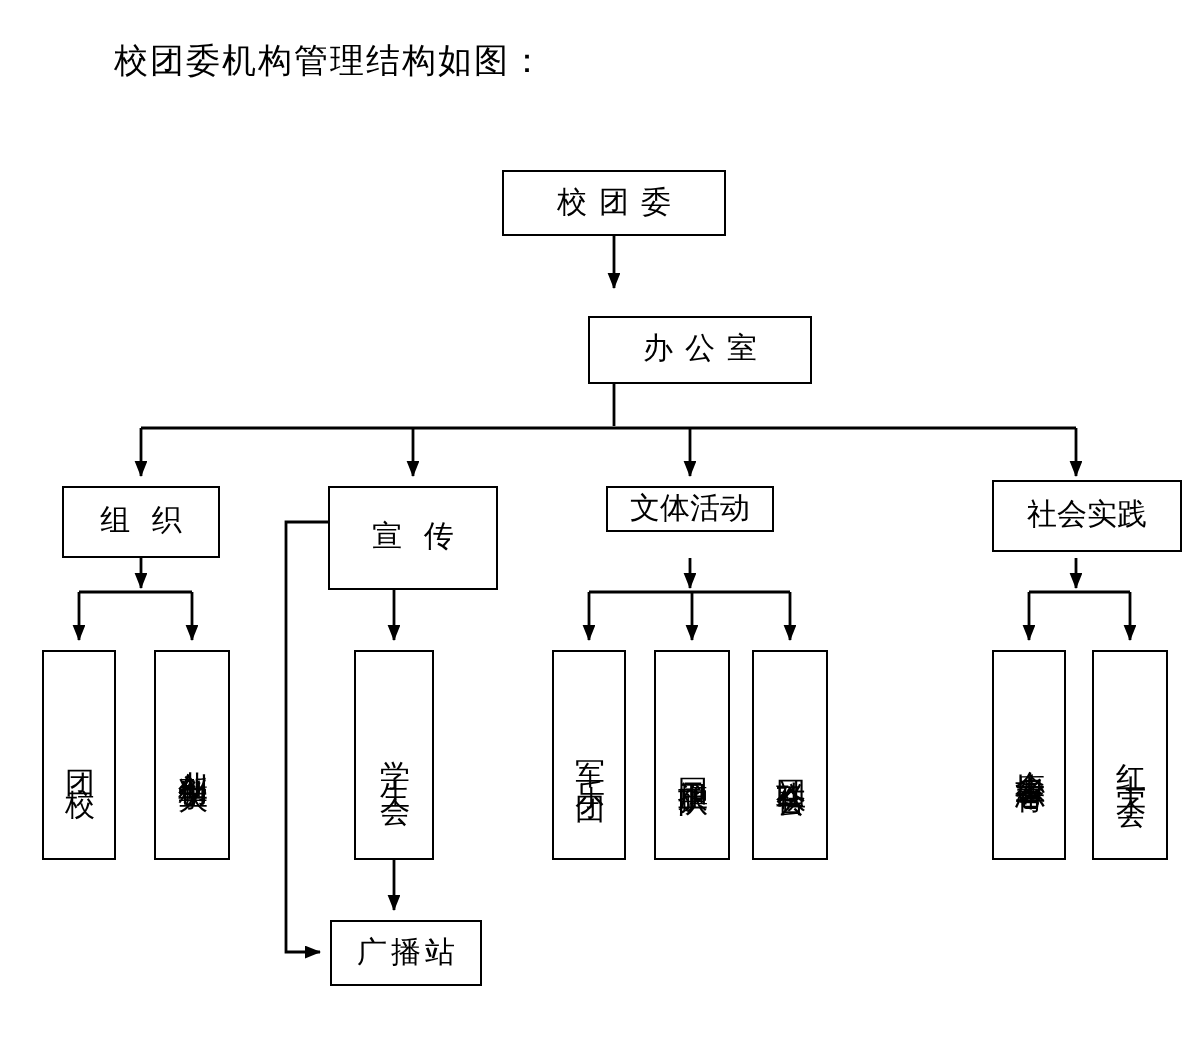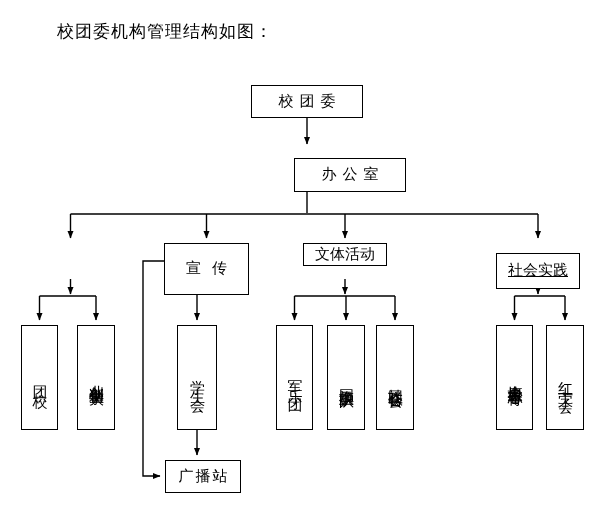--- a/index.html
+++ b/index.html
@@ -121,26 +121,27 @@
       <line x1="514.5" y1="296" x2="565" y2="296"></line>
       <line x1="514.5" y1="296" x2="514.5" y2="320" marker-end="url(#arrow)"></line>
       <line x1="565" y1="296" x2="565" y2="320" marker-end="url(#arrow)"></line>
     </g>
   </svg>
 
   <div class="node spaced" style="left:251px;top:85px;width:112px;height:33px;">校团委</div>
 
   <div class="node spaced" style="left:251px;top:158px;width:112px;height:34px;margin-left:43px;">办公室</div>
 
+  <div class="node" style="left:31px;top:243px;width:79px;height:36px;letter-spacing:3px;text-indent:3px;">组 织</div>
 
   <div class="node" style="left:164px;top:243px;width:85px;height:52px;letter-spacing:3px;text-indent:3px;">宣 传</div>
 
   <div class="node" style="left:303px;top:243px;width:84px;height:23px;">文体活动</div>
 
-  <div class="node" style="left:496px;top:253px;width:84px;height:36px;text-decoration:underline;">社会实践</div>
+  <div class="node" style="left:496px;top:240px;width:95px;height:36px;">社会实践</div>
 
   <div class="node vertical-loose" style="left:21px;top:325px;width:37px;height:105px;">团校</div>
 
   <div class="node vertical-tight" style="left:77px;top:325px;width:38px;height:105px;">大学生创新创业</div>
 
   <div class="node vertical-loose" style="left:177px;top:325px;width:40px;height:105px;">学生会</div>
 
   <div class="node" style="left:165px;top:460px;width:76px;height:33px;letter-spacing:2px;text-indent:2px;">广播站</div>
 
   <div class="node vertical-loose" style="left:276px;top:325px;width:37px;height:105px;">军乐团</div>

